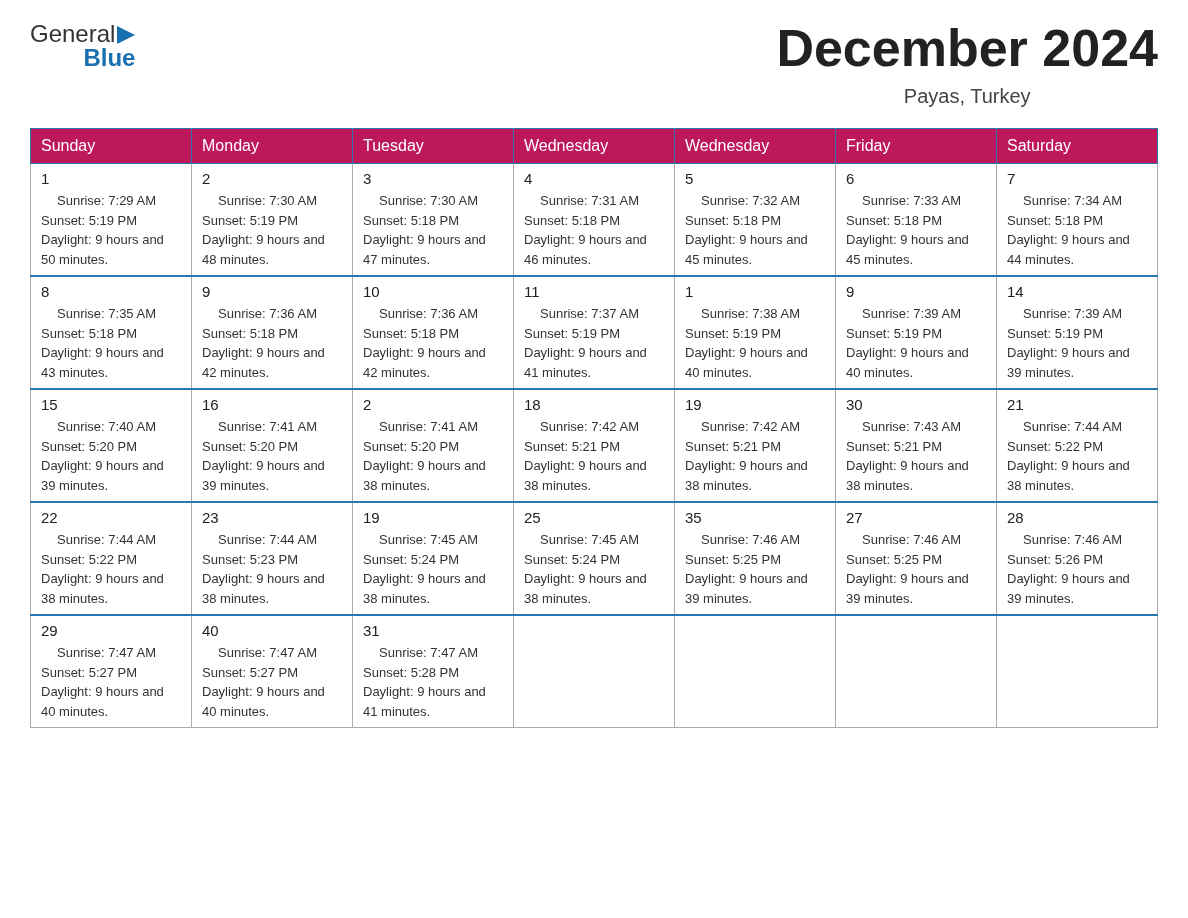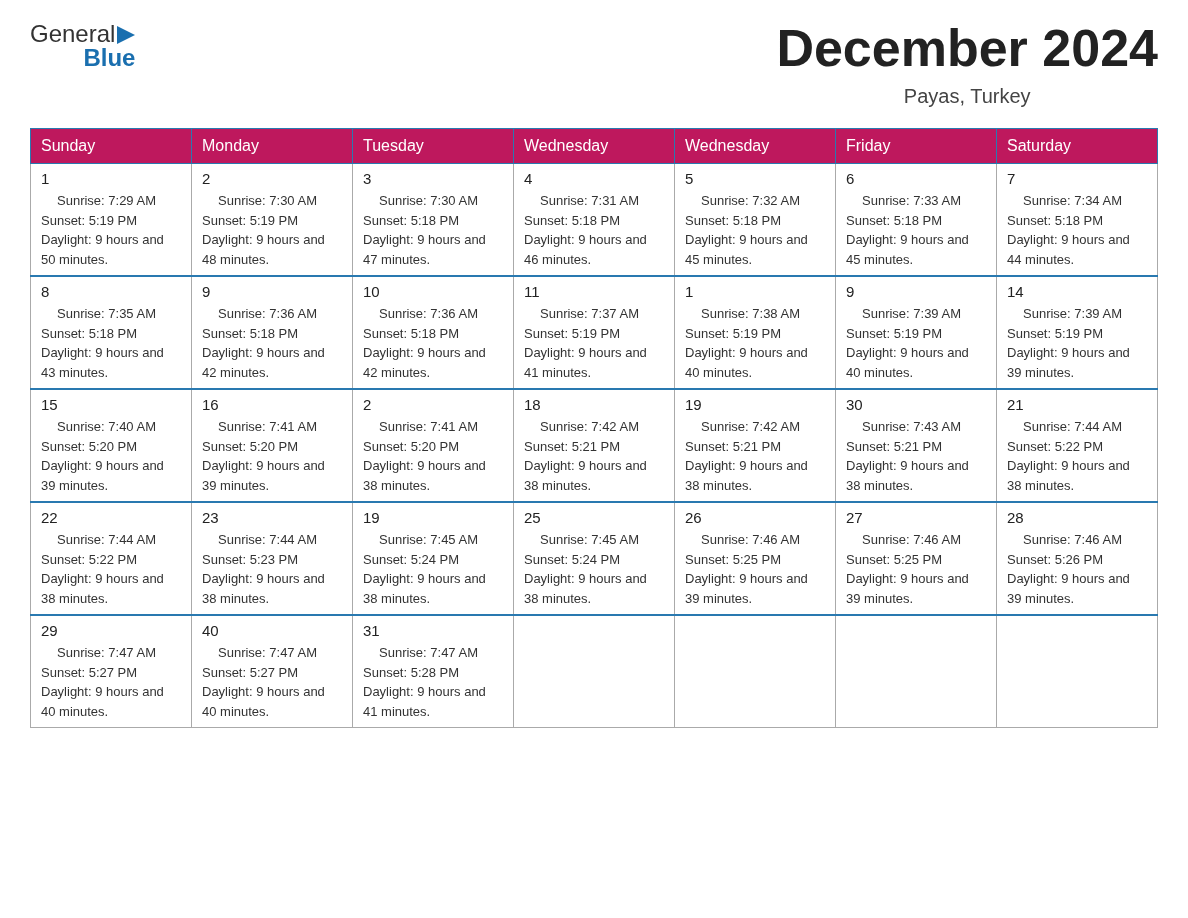--- a/index.html
+++ b/index.html
@@ -216,21 +216,21 @@
       </td>
         <td>
         <span class="day-number">19</span>
         <span class="day-info">Sunrise: 7:45 AM<br>Sunset: 5:24 PM<br>Daylight: 9 hours and 38 minutes.</span>
       </td>
         <td>
         <span class="day-number">25</span>
         <span class="day-info">Sunrise: 7:45 AM<br>Sunset: 5:24 PM<br>Daylight: 9 hours and 38 minutes.</span>
       </td>
         <td>
-        <span class="day-number">26</span>
+        <span class="day-number">35</span>
         <span class="day-info">Sunrise: 7:46 AM<br>Sunset: 5:25 PM<br>Daylight: 9 hours and 39 minutes.</span>
       </td>
         <td>
         <span class="day-number">27</span>
         <span class="day-info">Sunrise: 7:46 AM<br>Sunset: 5:25 PM<br>Daylight: 9 hours and 39 minutes.</span>
       </td>
         <td>
         <span class="day-number">28</span>
         <span class="day-info">Sunrise: 7:46 AM<br>Sunset: 5:26 PM<br>Daylight: 9 hours and 39 minutes.</span>
       </td>

